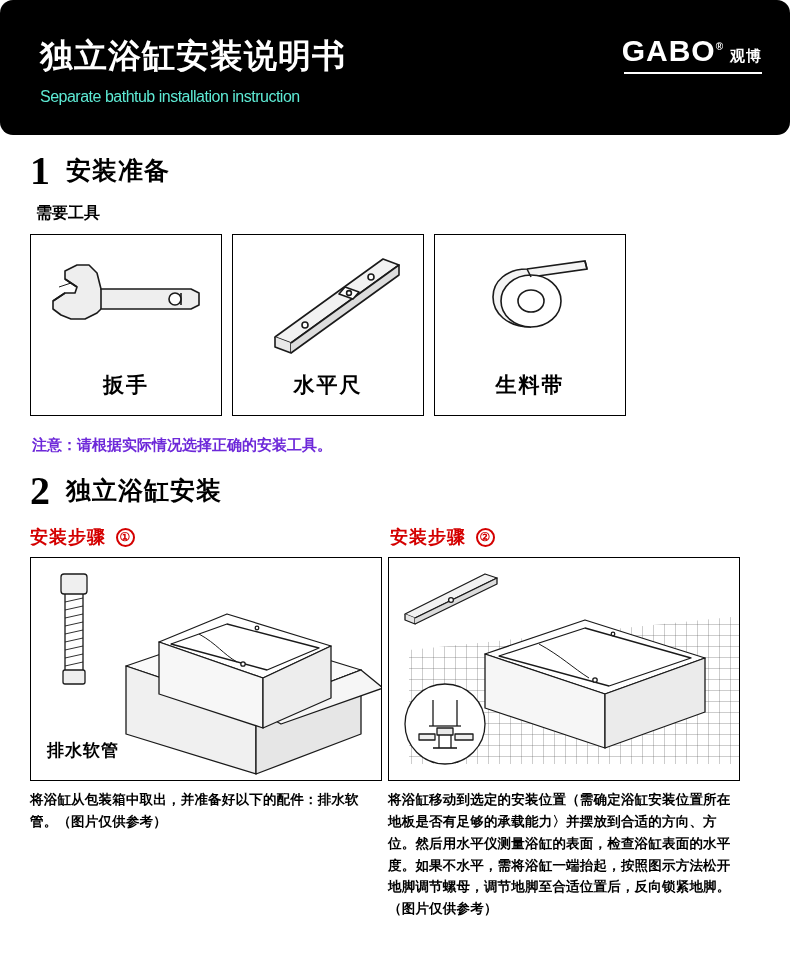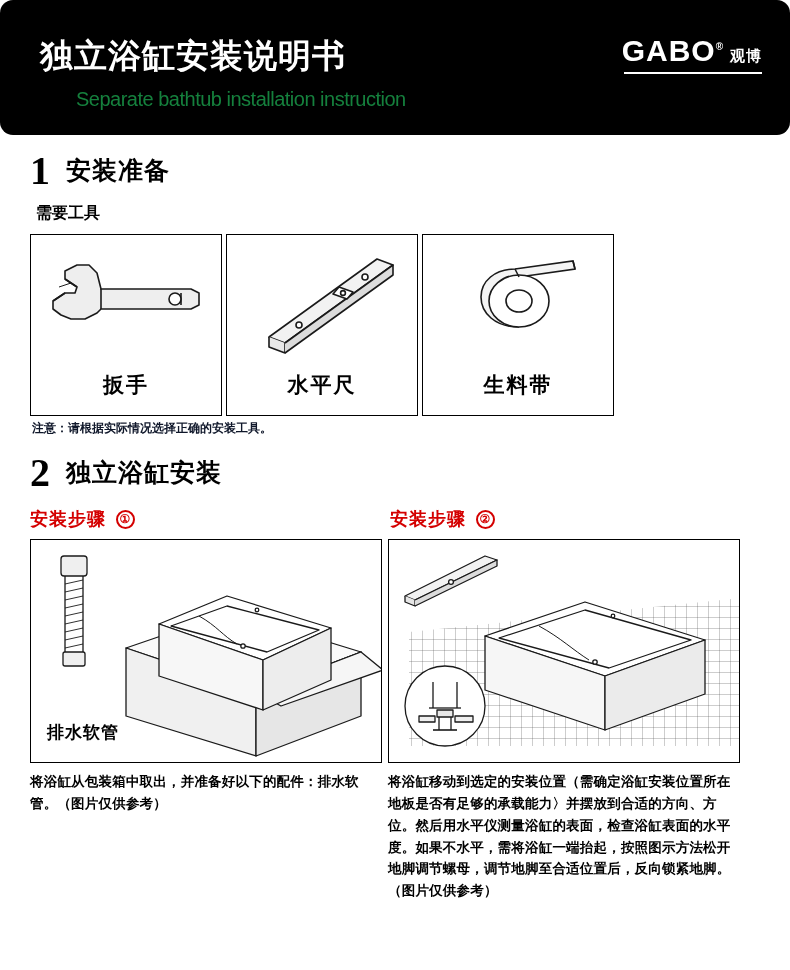--- a/index.html
+++ b/index.html
@@ -26,24 +26,23 @@
     left: 40px;
     top: 34px;
     font-size: 33px;
     font-weight: bold;
     letter-spacing: 1px;
   }
   .banner-sub {
     position: absolute;
     left: 40px;
     top: 88px;
-    font-size: 20px;
+    font-size: 16px;
     letter-spacing: -0.5px;
-    color: #15803d;
-    margin-left: 36px;
+    color: #5eead4;
   }
   .brand {
     position: absolute;
     right: 28px;
     top: 36px;
     text-align: right;
     line-height: 1;
   }
   .brand-main {
     font-size: 30px;
@@ -93,21 +92,21 @@
 
   .sub-head {
     font-size: 16px;
     font-weight: bold;
     margin: 14px 0 10px 6px;
   }
 
   
   .tools {
     display: flex;
-    gap: 4px;
+    gap: 10px;
     align-items: center;
   }
   .tool-box {
     width: 192px;
     height: 182px;
     border: 1px solid #000;
     position: relative;
     background: #fff;
   }
   .tool-art {
@@ -118,24 +117,24 @@
   .tool-label {
     position: absolute;
     left: 0; right: 0; bottom: 16px;
     text-align: center;
     font-size: 21px;
     font-weight: bold;
     letter-spacing: 2px;
   }
 
   .note {
-    color: #0f172a;
-    font-size: 12px;
-    font-weight: bold;
-    margin: 4px 0 0 2px;
+    color: #6d28d9;
+    font-size: 15px;
+    font-weight: bold;
+    margin: 20px 0 0 2px;
   }
 
   
   .steps-head {
     display: flex;
     margin-top: 16px;
   }
   .step-head-cell {
     width: 360px;
     font-size: 18px;

